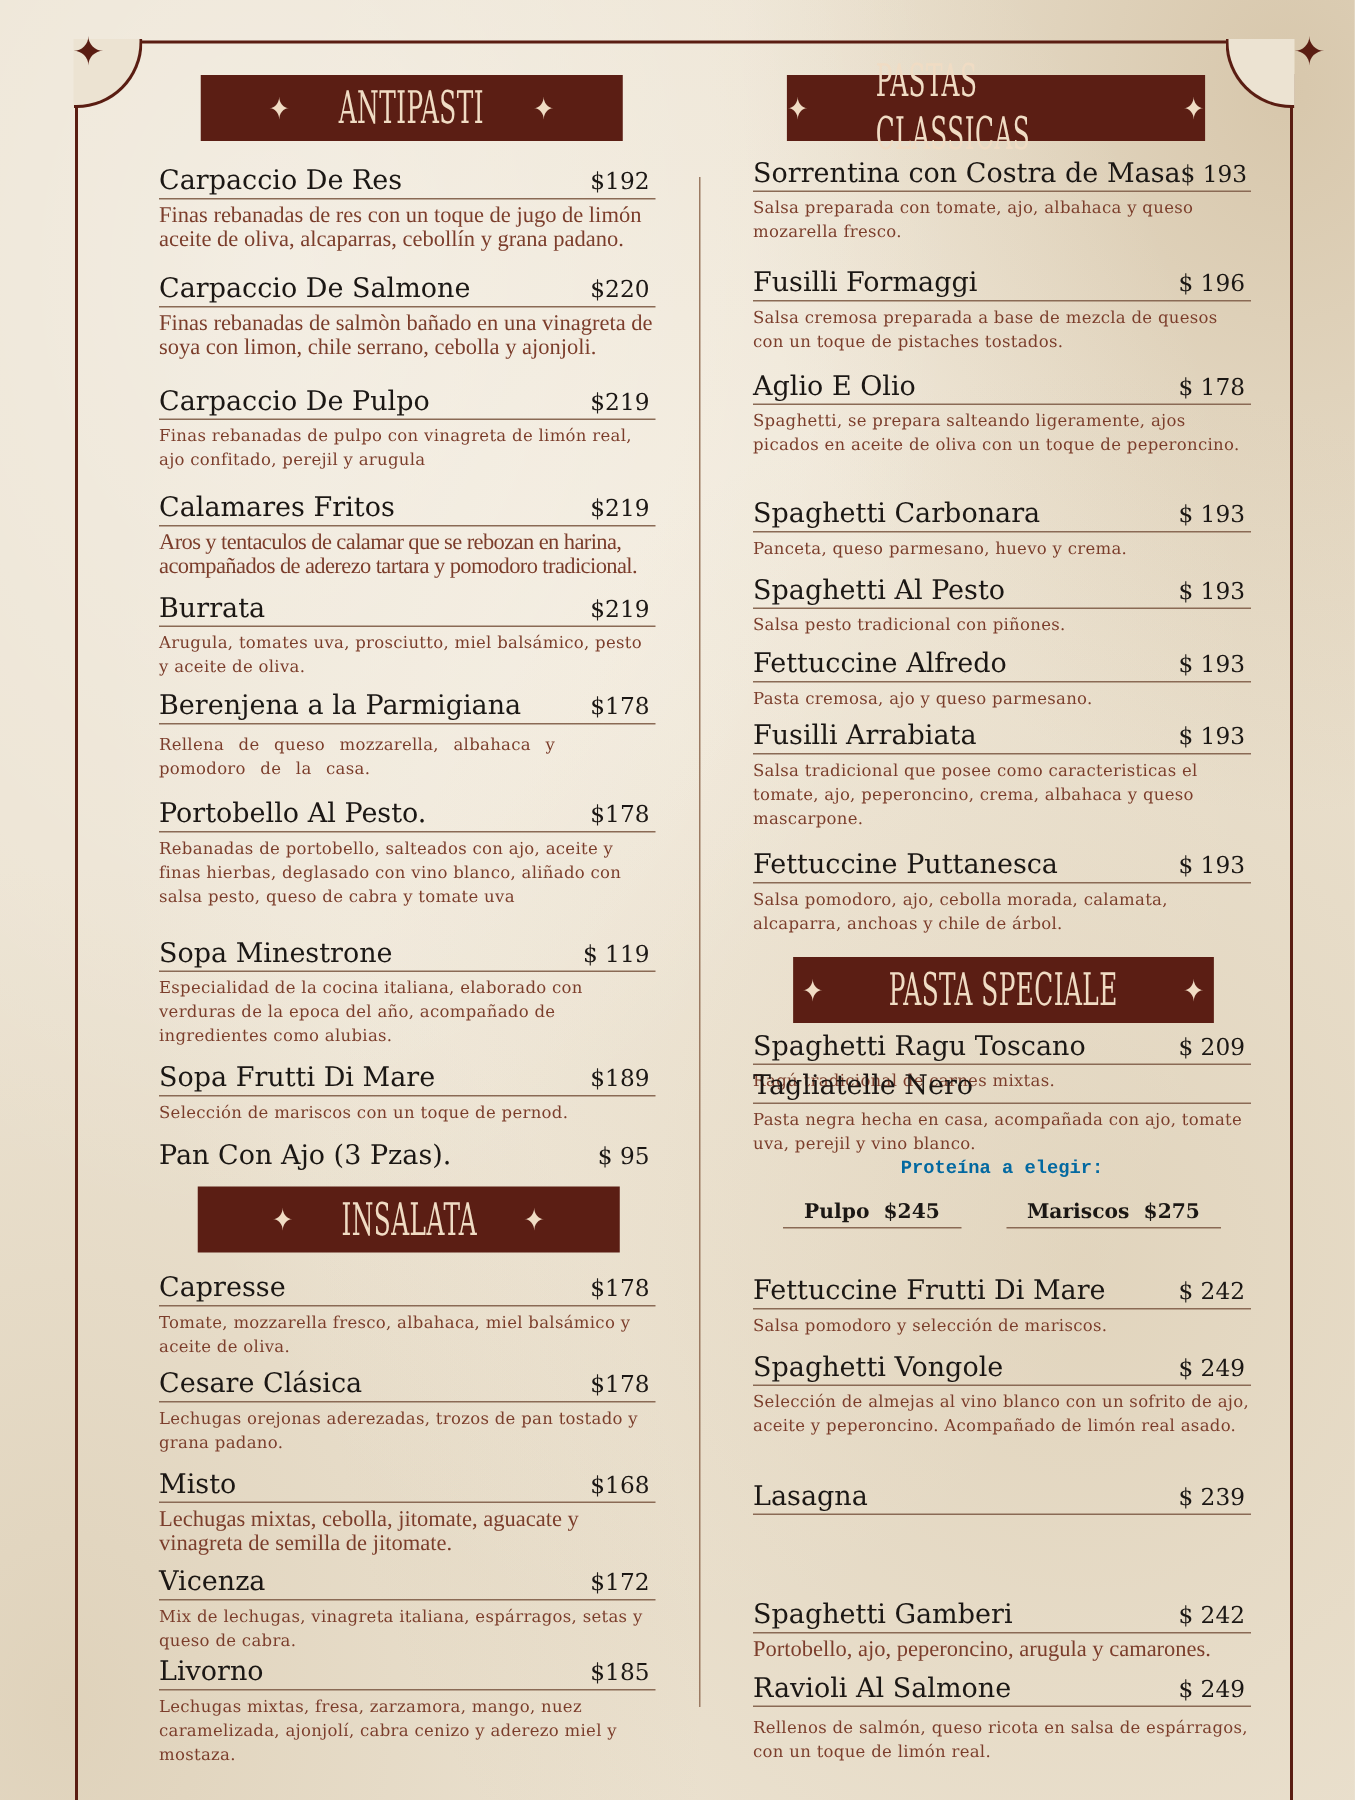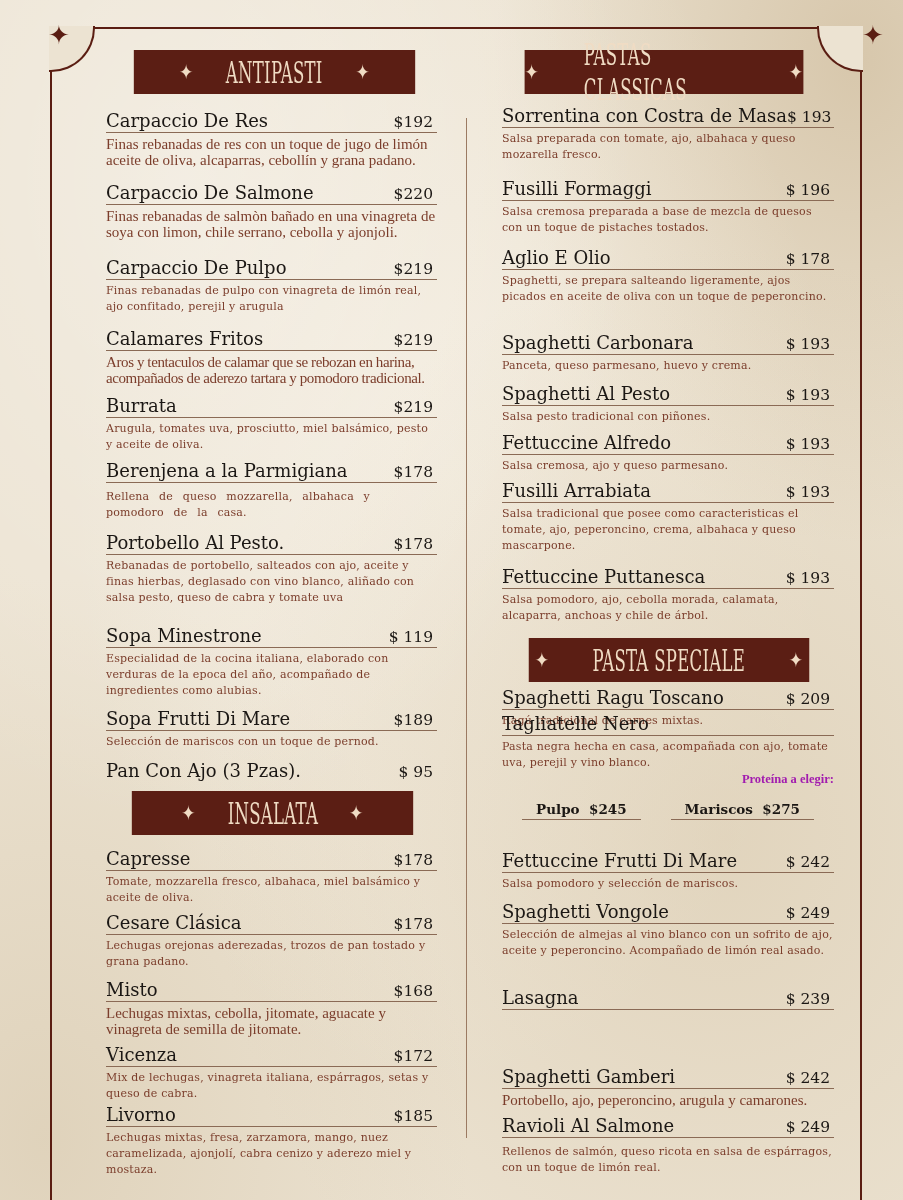--- a/index.html
+++ b/index.html
@@ -50,22 +50,22 @@
     border-bottom:1.5px solid #8a6a55; padding-bottom:1px;
   }
   .item-name { font-size:18px; color:#1b1714; white-space:nowrap; }
   .item-price { font-size:15.5px; color:#1b1714; white-space:nowrap; padding-right:4px; }
   .item-desc {
     font-size:15px; color:#7b3d2b; line-height:16px; margin-top:3px;
     font-family:"Liberation Serif", serif;
   }
   .item-desc.wide { font-family:"DejaVu Serif", serif; font-size:11px; letter-spacing:0.2px; }
   .proteina {
-    text-align:right; font-weight:bold; font-size:12.5px; color:#a21caf; margin-top:1px;
-    font-family:Liberation Serif, serif;
+    text-align:center; font-weight:bold; font-size:12.5px; color:#0369a1; margin-top:1px;
+    font-family:Liberation Mono, monospace;
   }
   .protein-row { display:flex; justify-content:center; gap:30px; margin-top:14px; }
   .protein-opt {
     font-weight:bold; font-size:13.5px; color:#1b1714; border-bottom:1.5px solid #8a6a55; padding:0 14px 2px;
     font-family:"DejaVu Serif", serif;
   }
 </style>
 </head>
 <body>
 
@@ -239,21 +239,21 @@
         <span class="item-name">Spaghetti Al Pesto</span>
         <span class="item-price">$ 193</span>
       </div>
     <div class="item-desc wide">Salsa pesto tradicional con piñones.</div>
   </div>
   <div class="item" style="top:432px;">
     <div class="item-head">
         <span class="item-name">Fettuccine Alfredo</span>
         <span class="item-price">$ 193</span>
       </div>
-    <div class="item-desc wide">Salsa cremosa, ajo y queso parmesano.</div>
+    <div class="item-desc wide">Pasta cremosa, ajo y queso parmesano.</div>
   </div>
   <div class="item" style="top:480px;">
     <div class="item-head">
         <span class="item-name">Fusilli Arrabiata</span>
         <span class="item-price">$ 193</span>
       </div>
     <div class="item-desc wide">Salsa tradicional que posee como caracteristicas el tomate, ajo, peperoncino, crema, albahaca y queso mascarpone.</div>
   </div>
   <div class="item" style="top:566px;">
     <div class="item-head">

